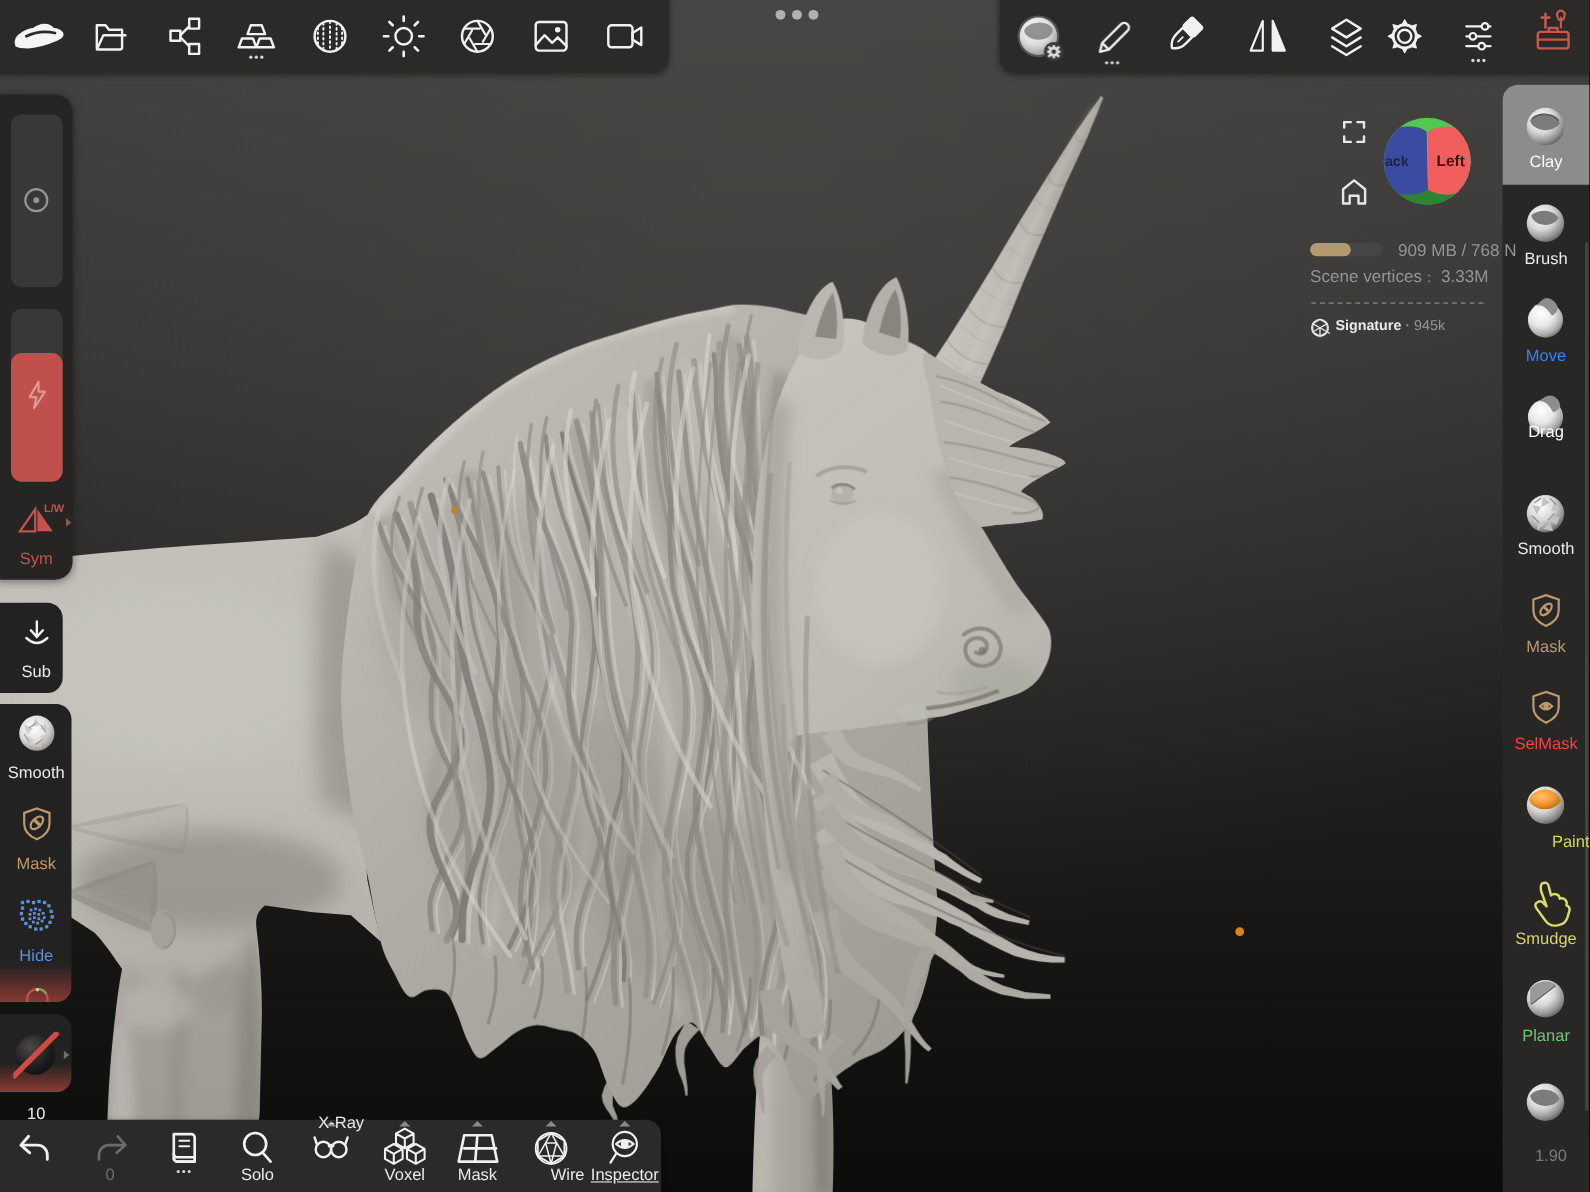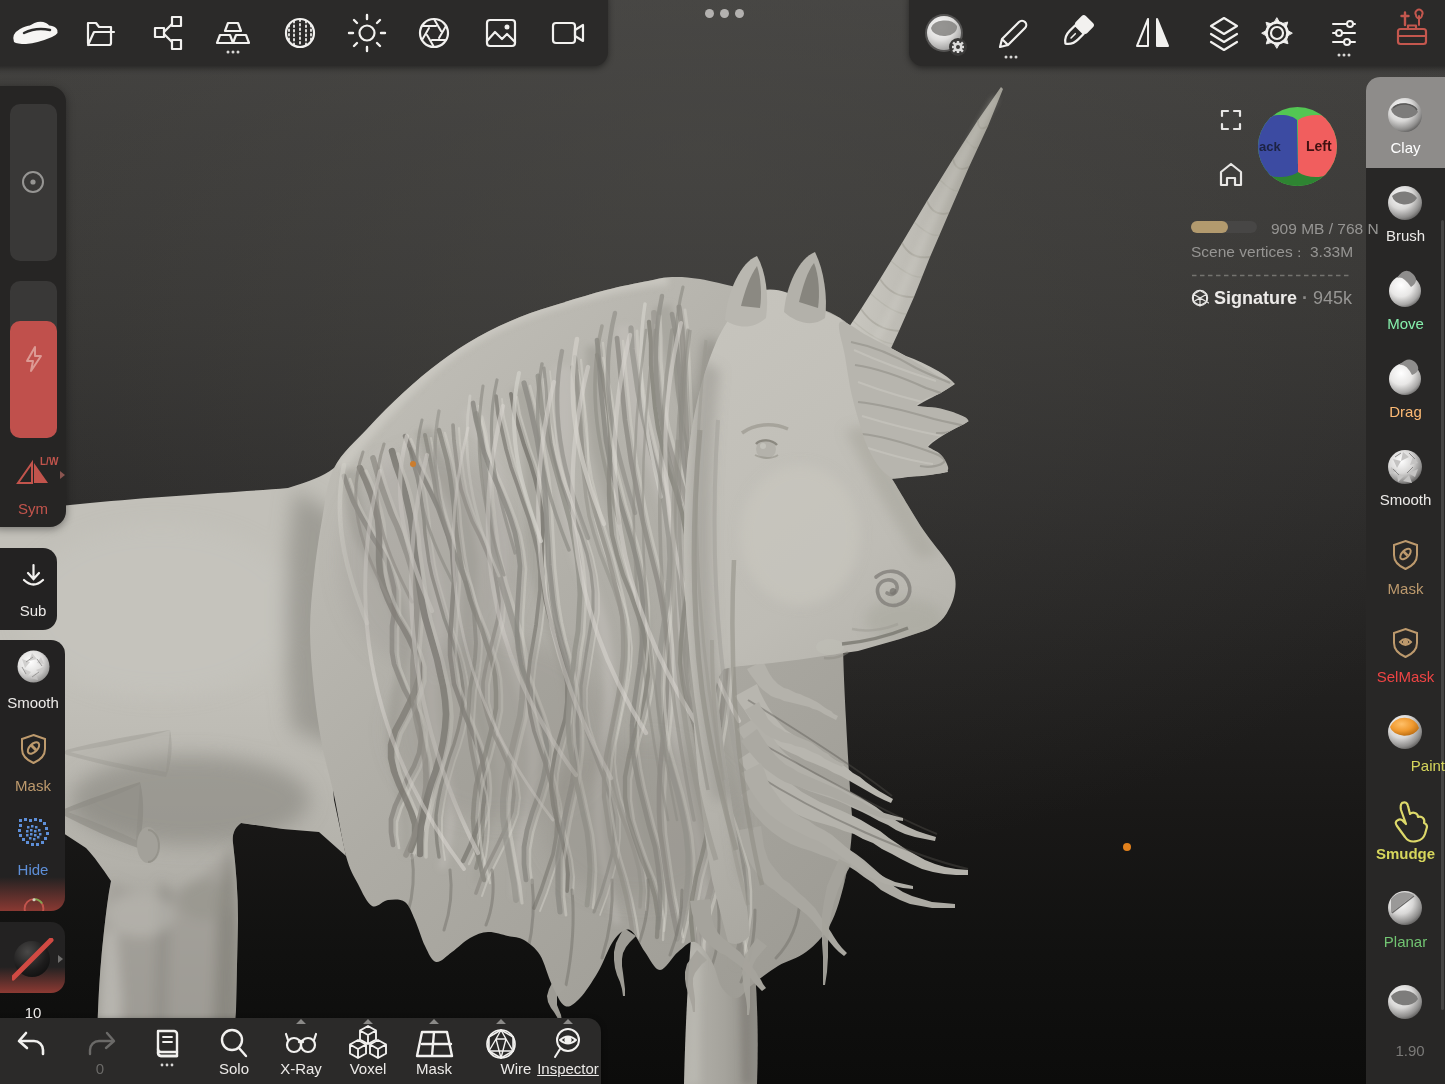--- a/index.html
+++ b/index.html
@@ -585,21 +585,21 @@
   <g stroke-width="2">
       <circle cx="568" cy="22" r="11"></circle>
   <path d="M560,22 q8,-7 16,0 q-8,7 -16,0 z"></path>
       <circle cx="568" cy="22" r="2.6" fill="#f2f1ef"></circle>
   <path d="M560,31 l-5,8"></path>
     </g>
 </svg>
 <div class="lab abs" style="left:13px;top:1004px;width:40px;">10</div>
 <div class="lab abs" style="left:80px;top:1060px;width:40px;color:#6b6a68;">0</div>
 <div class="lab abs" style="left:204px;top:1060px;width:60px;">Solo</div>
-<div class="lab abs" style="left:271px;top:1060px;width:60px;">X-Ray</div>
+<div class="lab abs" style="left:271px;top:1012px;width:60px;text-align:right;">X-Ray</div>
 <div class="lab abs" style="left:338px;top:1060px;width:60px;">Voxel</div>
 <div class="lab abs" style="left:404px;top:1060px;width:60px;">Mask</div>
 <div class="lab abs" style="left:486px;top:1060px;width:60px;">Wire</div>
 <div class="lab abs" style="left:528px;top:1060px;width:80px;text-decoration:underline;">Inspector</div>
 
 <div class="abs" id="rs" style="left:1366px;top:77px;width:79px;height:1007px;background:#282726;border-top-left-radius:14px;"></div>
 <div class="abs" style="left:1366px;top:77px;width:79px;height:91px;background:#8e8c8a;border-top-left-radius:14px;"></div>
 <div class="abs" style="left:1441px;top:220px;width:3px;height:790px;background:#454443;border-radius:2px;"></div>
 <svg class="abs" style="left:1366px;top:77px" width="79" height="1007" viewBox="0 0 79 1007">
   <defs>
@@ -676,27 +676,27 @@
       <path d="M-13,5 l22,-17" stroke="#6a6968" stroke-width="1.4"></path>
     </g>
 
   <g transform="translate(39,925)">
       <circle r="17" fill="url(#ball)"></circle>
       <path d="M-14,-6 a15,12 0 0 1 27,3 a14,10 0 0 1 -27,-3 z" fill="#7d7c7b"></path>
     </g>
 </svg>
 <div class="lab abs" style="left:1366px;top:139px;width:79px;color:#ffffff;">Clay</div>
 <div class="lab abs" style="left:1366px;top:227px;width:79px;">Brush</div>
-<div class="lab abs" style="left:1366px;top:315px;width:79px;color:#86efac;">Move</div>
-<div class="lab abs" style="left:1366px;top:403px;width:79px;color:#fdba74;">Drag</div>
+<div class="lab abs" style="left:1366px;top:315px;width:79px;color:#3b82f6;">Move</div>
+<div class="lab abs" style="left:1366px;top:384px;width:79px;color:#ffffff;">Drag</div>
 <div class="lab abs" style="left:1366px;top:491px;width:79px;">Smooth</div>
 <div class="lab abs" style="left:1366px;top:580px;width:79px;color:#bd9a6d;">Mask</div>
 <div class="lab abs" style="left:1366px;top:668px;width:79px;color:#ef4444;">SelMask</div>
 <div class="lab abs" style="left:1366px;top:757px;width:79px;color:#d6d65c;text-align:right;">Paint</div>
-<div class="lab abs" style="left:1366px;top:845px;width:79px;color:#d6d65c;font-weight:bold;">Smudge</div>
+<div class="lab abs" style="left:1366px;top:845px;width:79px;color:#d6d65c;">Smudge</div>
 <div class="lab abs" style="left:1366px;top:933px;width:79px;color:#72c472;">Planar</div>
 <div class="lab abs" style="left:1380px;top:1042px;width:60px;color:#7b7a78;text-align:center;">1.90</div>
 
 <svg class="abs" style="left:1218px;top:106px" width="30" height="84" viewBox="0 0 30 84" fill="none" stroke="#e8e7e5" stroke-width="2.2" stroke-linejoin="round" stroke-linecap="round">
   <path d="M4,10 v-5 h6 M16,5 h6 v5 M22,18 v5 h-6 M10,23 h-6 v-5"></path>
   <path d="M3,80 v-13 l10,-8 10,8 v13 h-6 v-7 h-8 v7 z" transform="translate(0,-1)"></path>
 </svg>
 <svg class="abs" style="left:1257px;top:106px" width="81" height="81" viewBox="0 0 81 81">
   <defs>
       <clipPath id="nb">
@@ -716,16 +716,16 @@
 <div class="abs" style="left:1191px;top:221px;width:37px;height:12px;border-radius:6px;background:#b29a6e;"></div>
 <div class="abs" style="left:1271px;top:220px;width:180px;color:#969593;font-size:15.5px;">909 MB / 768 N</div>
 <div class="abs" style="left:1191px;top:243px;width:220px;color:#969593;font-size:15.5px;">Scene vertices<span style="font-size:13px">：</span> 3.33M</div>
 <svg class="abs" style="left:1192px;top:274px" width="160" height="3" viewBox="0 0 160 3">
     <line x1="0" y1="1.5" x2="160" y2="1.5" stroke="#74736f" stroke-width="1.6" stroke-dasharray="4.5 3.5"></line>
   </svg>
 <svg class="abs" style="left:1191px;top:289px" width="18" height="18" viewBox="0 0 18 18" fill="none" stroke="#e8e7e5" stroke-width="1.2">
     <circle cx="9" cy="9" r="7.6"></circle>
     <path d="M9,1.4 l6.6,3.8 v7.6 l-6.6,3.8 -6.6,-3.8 v-7.6 z M2.4,5.2 l6.6,3.8 6.6,-3.8 M9,9 v8.6 M2.4,12.8 l6.6,-3.8 13.2,7.6 M15.6,12.8 l-6.6,-3.8"></path>
   </svg>
-<div class="abs" style="left:1214px;top:288px;color:#eceae8;font-size:18px;font-weight:bold;">Signature <span style="color:#8a8987;">·</span> <span style="color:#969593;font-weight:normal;">945k</span></div>
+<div class="abs" style="left:1214px;top:288px;color:#eceae8;font-size:13px;font-weight:bold;">Signature <span style="color:#8a8987;">·</span> <span style="color:#969593;font-weight:normal;">945k</span></div>
 
 <div class="abs" style="left:410px;top:461px;width:6px;height:6px;border-radius:50%;background:#cc7d2e;"></div>
 <div class="abs" style="left:1123px;top:843px;width:8px;height:8px;border-radius:50%;background:#e2811c;"></div>
 
 </body></html>

